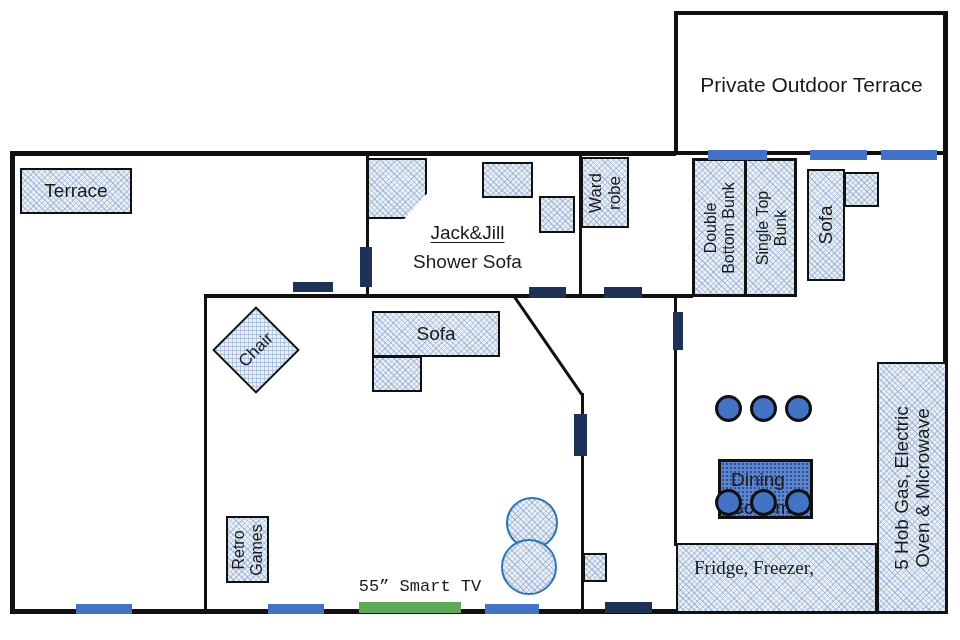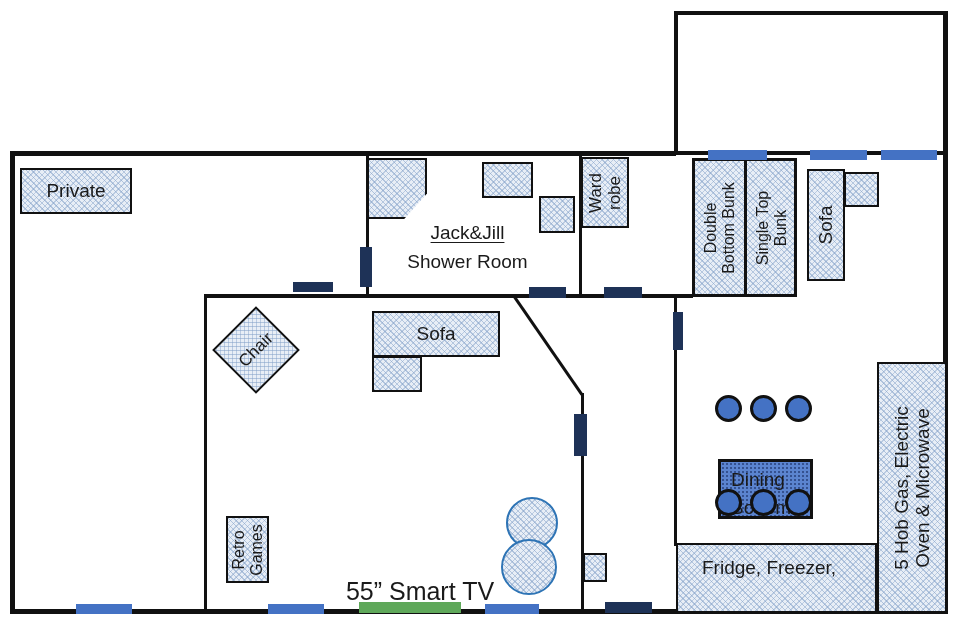--- a/index.html
+++ b/index.html
@@ -77,29 +77,29 @@
 
   <div class="abs window" style="left:708px;top:150px;width:59px;height:10px;"></div>
   <div class="abs window" style="left:810px;top:150px;width:57px;height:10px;"></div>
   <div class="abs window" style="left:881px;top:150px;width:56px;height:10px;"></div>
   <div class="abs window" style="left:76px;top:604px;width:56px;height:10px;"></div>
   <div class="abs window" style="left:268px;top:604px;width:56px;height:10px;"></div>
   <div class="abs window" style="left:485px;top:604px;width:54px;height:10px;"></div>
   <div class="abs tvbar" style="left:359px;top:602px;width:102px;height:11px;"></div>
 
   <div class="abs furn lbl" style="left:20px;top:168px;width:112px;height:46px;font-size:19px;">
-    <span>Private</span>
+    <span>Terrace</span>
   </div>
 
   <div class="abs furn" style="left:367px;top:158px;width:60px;height:61px;clip-path:polygon(0 0,100% 0,100% 58%,62% 100%,0 100%);"></div>
   <div class="abs furn" style="left:482px;top:162px;width:51px;height:36px;"></div>
   <div class="abs furn" style="left:539px;top:196px;width:36px;height:37px;"></div>
   <div class="abs freetext" style="left:385px;top:219px;width:165px;font-size:19px;line-height:1.5;">
     <div><span class="squiggle">Jack&amp;Jill</span></div>
-    <div>Shower Room</div>
+    <div>Shower Sofa</div>
   </div>
 
   <div class="abs furn" style="left:581px;top:157px;width:48px;height:71px;font-size:17px;">
     <div class="rot2" style="width:66px;">
       <div>Ward</div>
       <div>robe</div>
     </div>
   </div>
   <div class="abs furn" style="left:692px;top:158px;width:105px;height:139px;border-width:3px;">
     <div class="bunkhalf" style="left:0;width:49px;font-size:16px;">
@@ -113,55 +113,56 @@
         <div>Single Top</div>
         <div>Bunk</div>
       </div>
     </div>
   </div>
   <div class="abs furn" style="left:807px;top:169px;width:38px;height:112px;font-size:19px;">
     <div class="rot2" style="width:106px;">Sofa</div>
   </div>
   <div class="abs furn" style="left:844px;top:172px;width:35px;height:35px;"></div>
 
+  <div class="abs freetext" style="left:676px;top:72px;width:271px;font-size:21px;">Private Outdoor Terrace</div>
 
   <div class="abs furn lbl" style="left:225px;top:319px;width:62px;height:62px;transform:rotate(-45deg);font-size:17px;">
     <span>Chair</span>
   </div>
   <div class="abs furn lbl" style="left:372px;top:311px;width:128px;height:46px;font-size:19px;">
     <span>Sofa</span>
   </div>
   <div class="abs furn" style="left:372px;top:356px;width:50px;height:36px;"></div>
   <div class="abs furn" style="left:226px;top:516px;width:43px;height:67px;font-size:16px;">
     <div class="rot2" style="width:63px;">
       <div>Retro</div>
       <div>Games</div>
     </div>
   </div>
   <div class="abs furn bean circle" style="left:506px;top:497px;width:52px;height:52px;"></div>
   <div class="abs furn bean circle" style="left:501px;top:539px;width:56px;height:56px;"></div>
-  <div class="abs freetext" style="left:335px;top:576px;width:170px;font-size:25px;">55” Smart TV</div>
+  <div class="abs freetext" style="left:335px;top:576px;width:170px;font-size:17px;font-family:Liberation Mono, monospace;">55” Smart TV</div>
 
   <div class="abs furn" style="left:583px;top:553px;width:24px;height:29px;"></div>
 
   <div class="abs table" style="left:718px;top:423px;width:95px;height:60px;font-size:19px;">
     <div style="padding:4px 0 0 10px;line-height:1.45;">
       <div>Dining</div>
       <div>Bottom</div>
     </div>
   </div>
   <div class="abs dchair" style="left:715px;top:395px;width:27px;height:27px;"></div>
   <div class="abs dchair" style="left:750px;top:395px;width:27px;height:27px;"></div>
   <div class="abs dchair" style="left:785px;top:395px;width:27px;height:27px;"></div>
   <div class="abs dchair" style="left:715px;top:489px;width:27px;height:27px;"></div>
   <div class="abs dchair" style="left:750px;top:489px;width:27px;height:27px;"></div>
   <div class="abs dchair" style="left:785px;top:489px;width:27px;height:27px;"></div>
 
   <div class="abs furn" style="left:676px;top:543px;width:201px;height:70px;font-size:19px;">
-    <div style="padding:8px 0 0 24px;line-height:1.55;">
+    <div style="padding:8px 0 0 16px;line-height:1.55;font-family:Liberation Serif, serif;">
       <div>Fridge, Freezer,</div>
     </div>
   </div>
   <div class="abs furn" style="left:877px;top:362px;width:70px;height:251px;font-size:19px;">
     <div class="rot2" style="width:245px;">
       <div>5 Hob Gas, Electric</div>
       <div>Oven &amp; Microwave</div>
     </div>
   </div>
 

